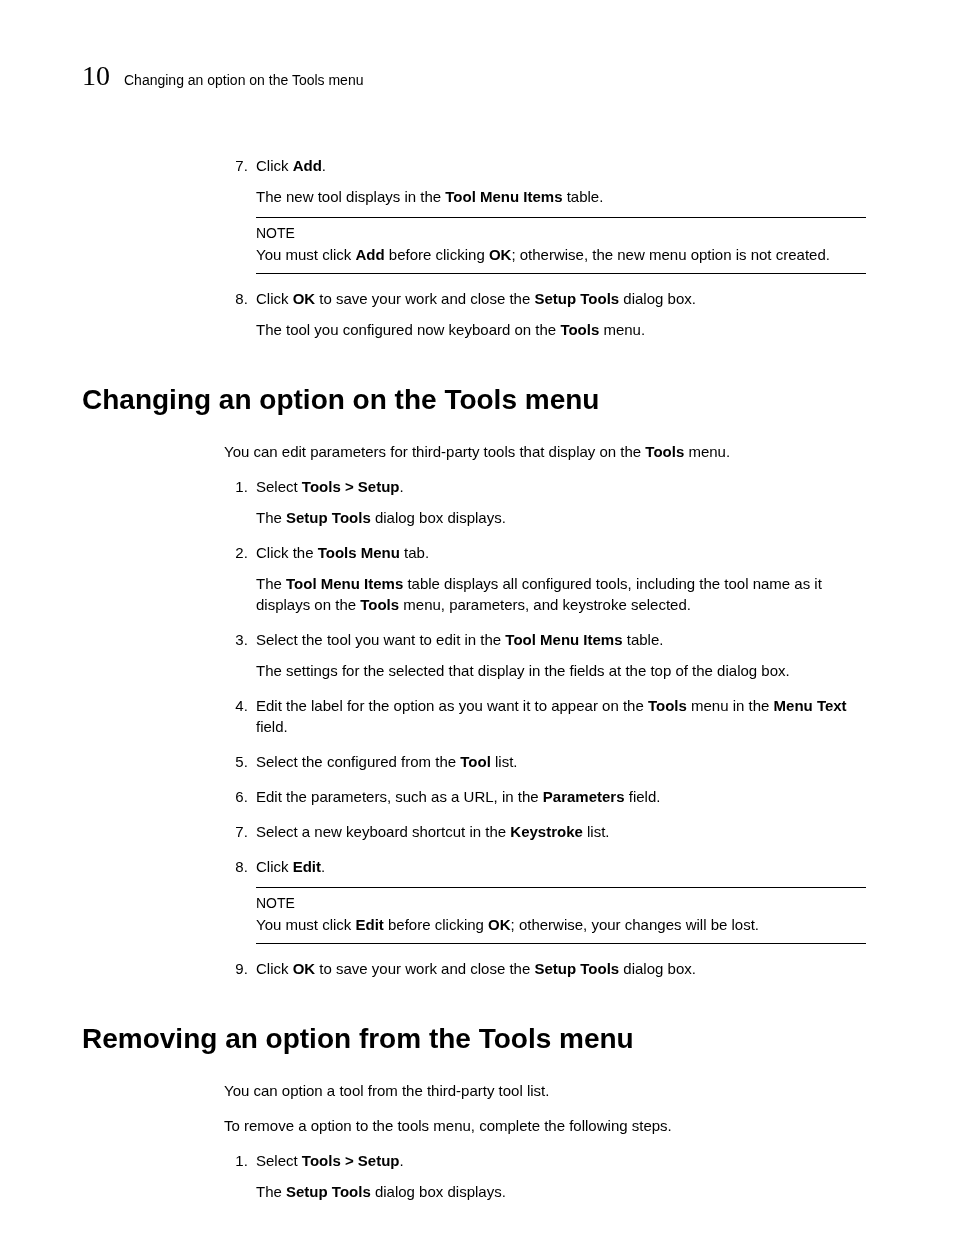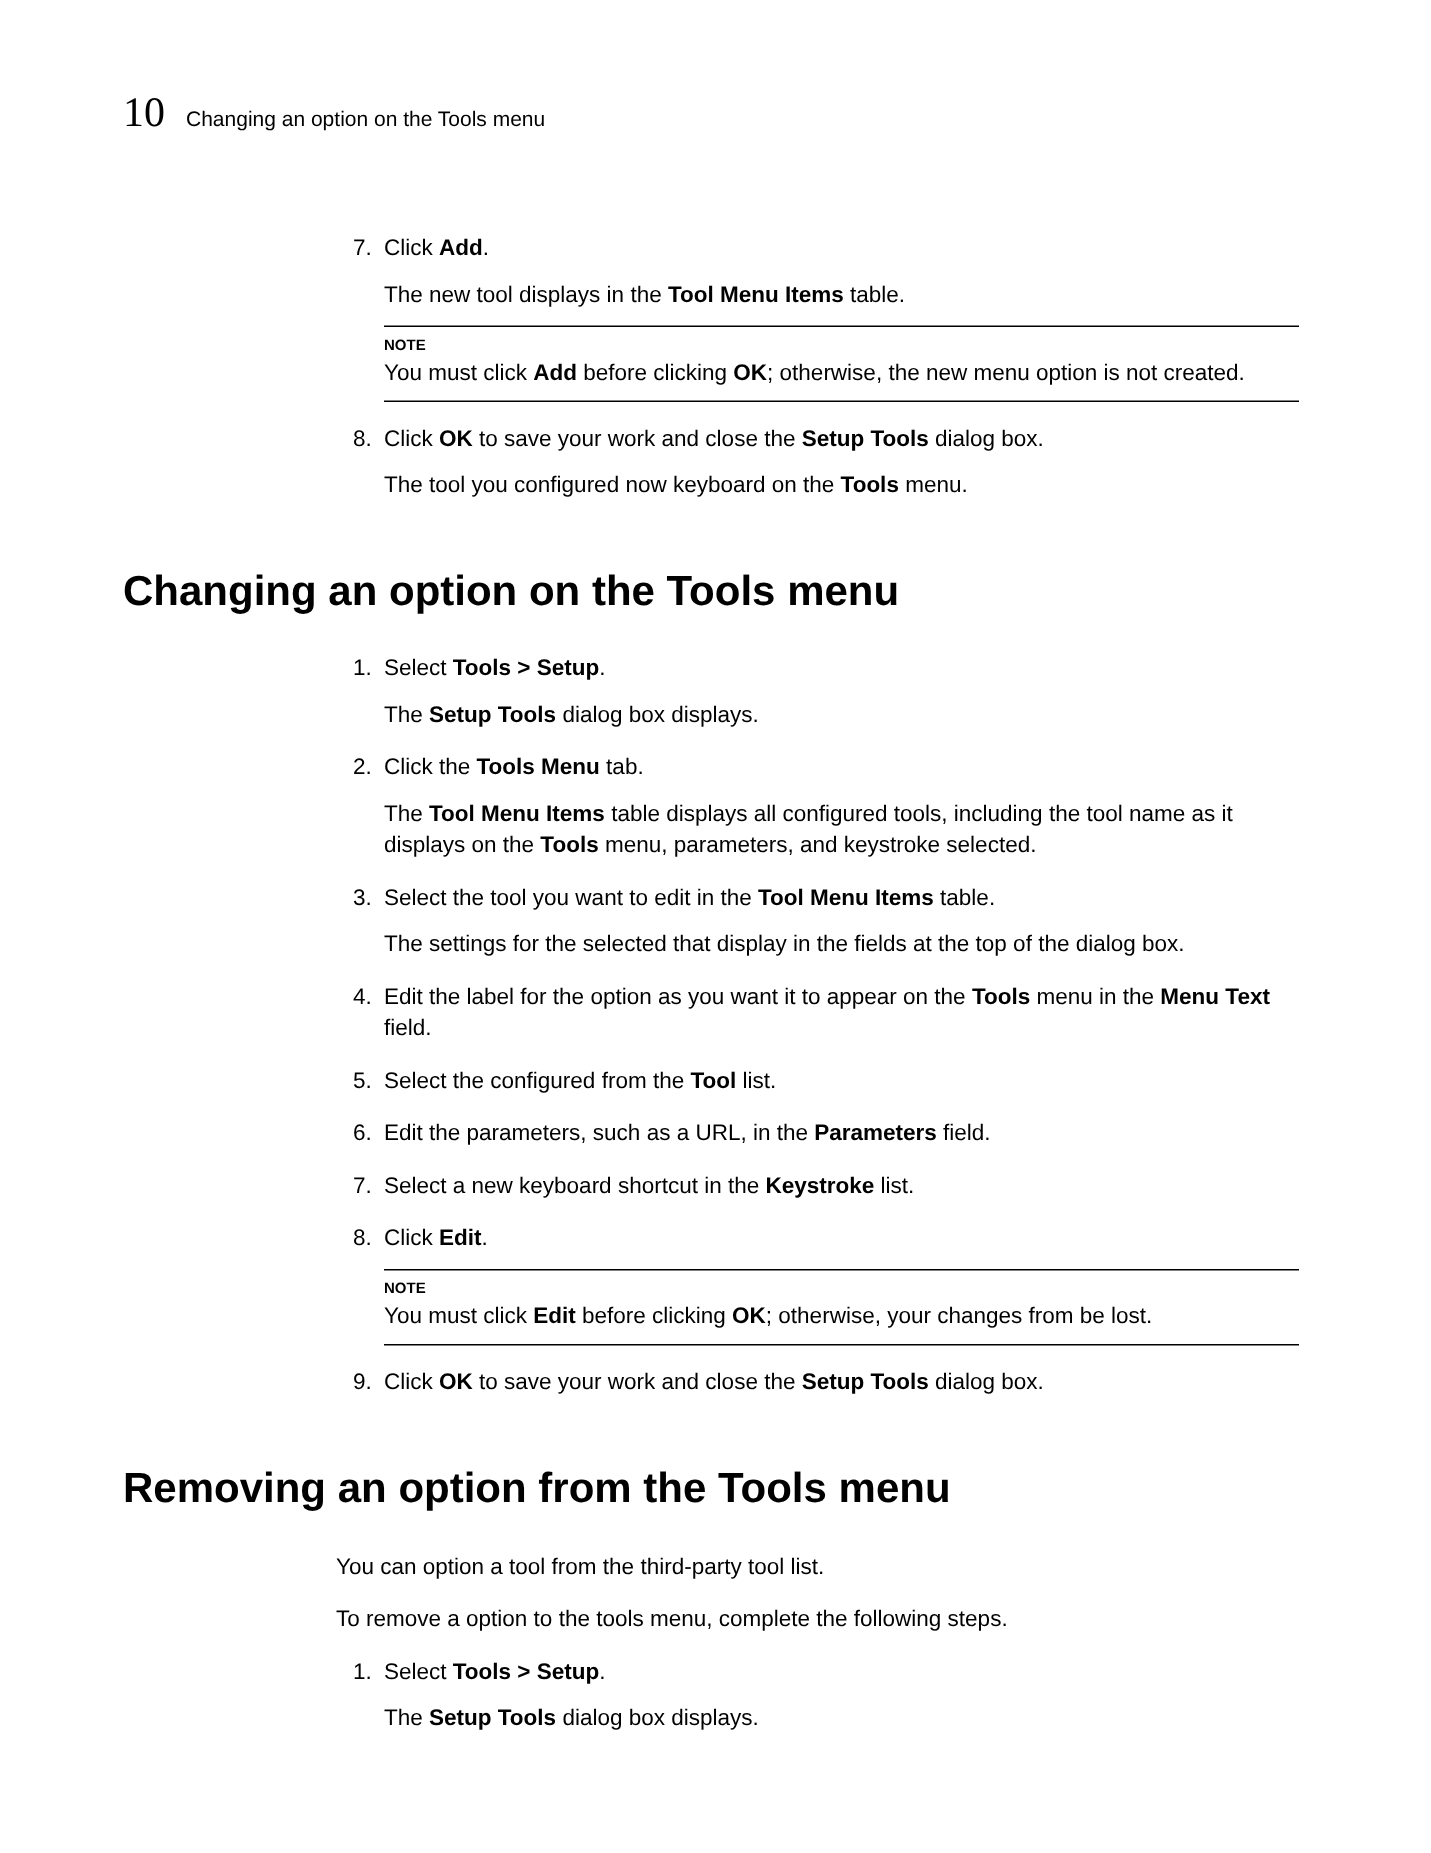--- a/index.html
+++ b/index.html
@@ -46,22 +46,22 @@
   .sub {
     margin-top: 10px;
   }
   .note-block {
     border-top: 1.5px solid #000;
     border-bottom: 1.5px solid #000;
     padding: 6px 0 8px 0;
     margin: 10px 0 14px 0;
   }
   .note-label {
-    font-weight: bold;
-    font-size: 10px;
+    font-weight: normal;
+    font-size: 14px;
   }
   h2.section {
     font-family: "Arial Narrow", Arial, sans-serif;
     font-stretch: condensed;
     font-weight: 600;
     font-size: 28px;
     margin: 40px 0 22px 0;
   }
   b { font-weight: bold; }
   p { margin: 10px 0 14px 0; }
@@ -97,20 +97,23 @@
         </span>
         <div class="sub">
           <span>The tool you configured now keyboard on the </span><b>Tools</b><span> menu.</span>
         </div>
       </li>
     </ol>
   </div>
 
   <h2 class="section">Changing an option on the Tools menu</h2>
   <div class="content">
+    <p>
+      <span>You can edit parameters for third-party tools that display on the </span><b>Tools</b><span> menu.</span>
+    </p>
     <ol class="steps">
       <li>
         <span>Select </span><b>Tools &gt; Setup</b><span>.</span>
         <div class="sub">
           <span>The </span><b>Setup Tools</b><span> dialog box displays.</span>
         </div>
       </li>
       <li>
         <span>Click the </span><b>Tools Menu</b><span> tab.</span>
         <div class="sub">
@@ -131,21 +134,21 @@
         <span>Edit the parameters, such as a URL, in the </span><b>Parameters</b><span> field.</span>
       </li>
       <li>
         <span>Select a new keyboard shortcut in the </span><b>Keystroke</b><span> list.</span>
       </li>
       <li>
         <span>Click </span><b>Edit</b><span>.</span>
         <div class="note-block">
           <div class="note-label">NOTE</div>
           <div>
-            <span>You must click </span><b>Edit</b><span> before clicking </span><b>OK</b><span>; otherwise, your changes from be lost.</span>
+            <span>You must click </span><b>Edit</b><span> before clicking </span><b>OK</b><span>; otherwise, your changes will be lost.</span>
           </div>
         </div>
       </li>
       <li>
         <span>Click </span><b>OK</b><span> to save your work and close the </span><b>Setup Tools</b><span> dialog box.</span>
       </li>
     </ol>
   </div>
 
   <h2 class="section">Removing an option from the Tools menu</h2>

